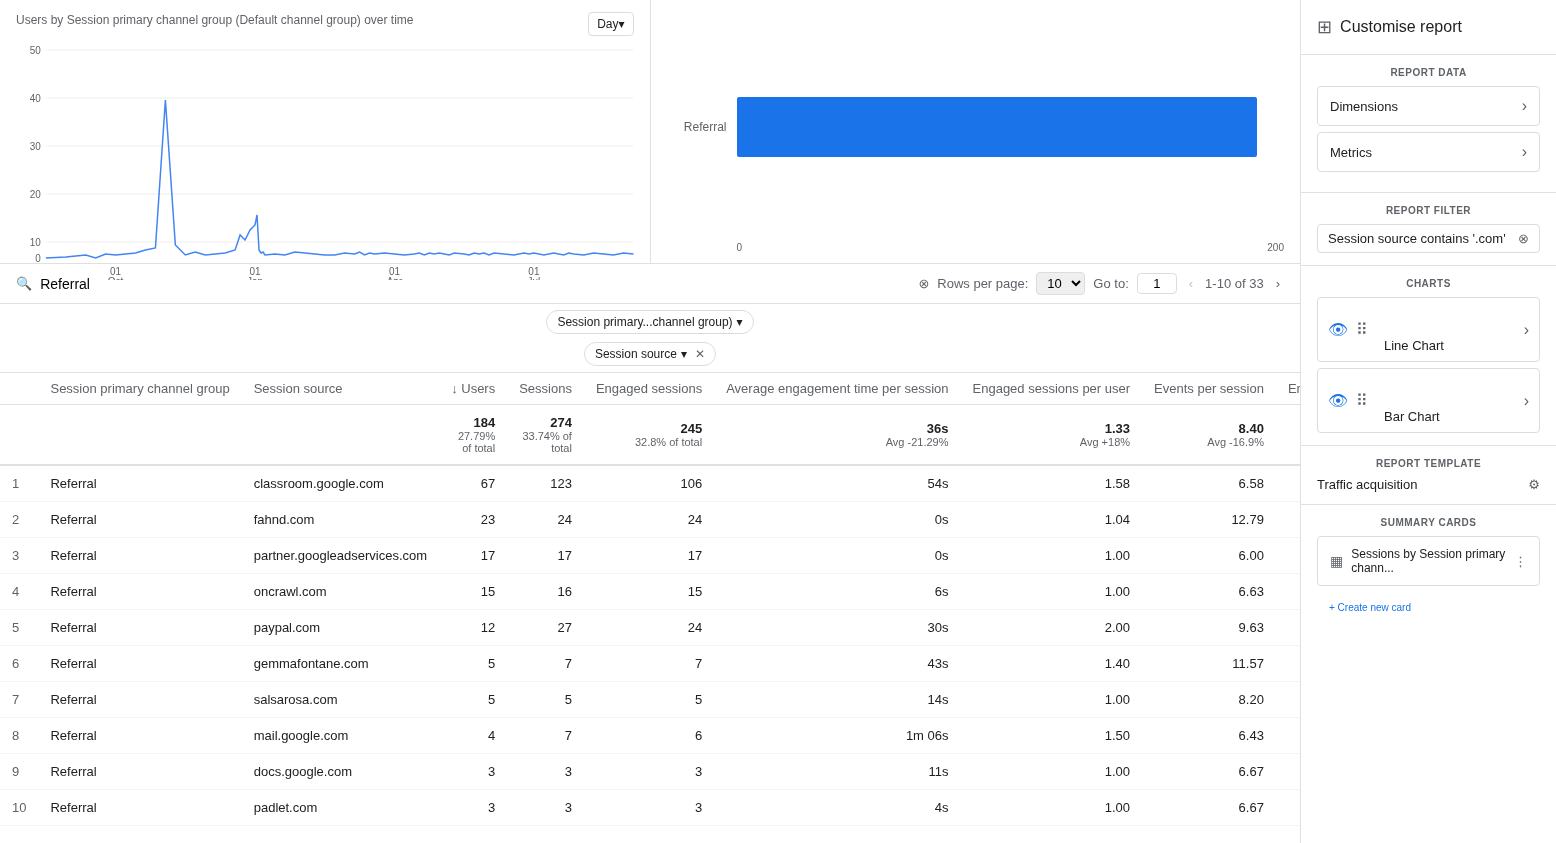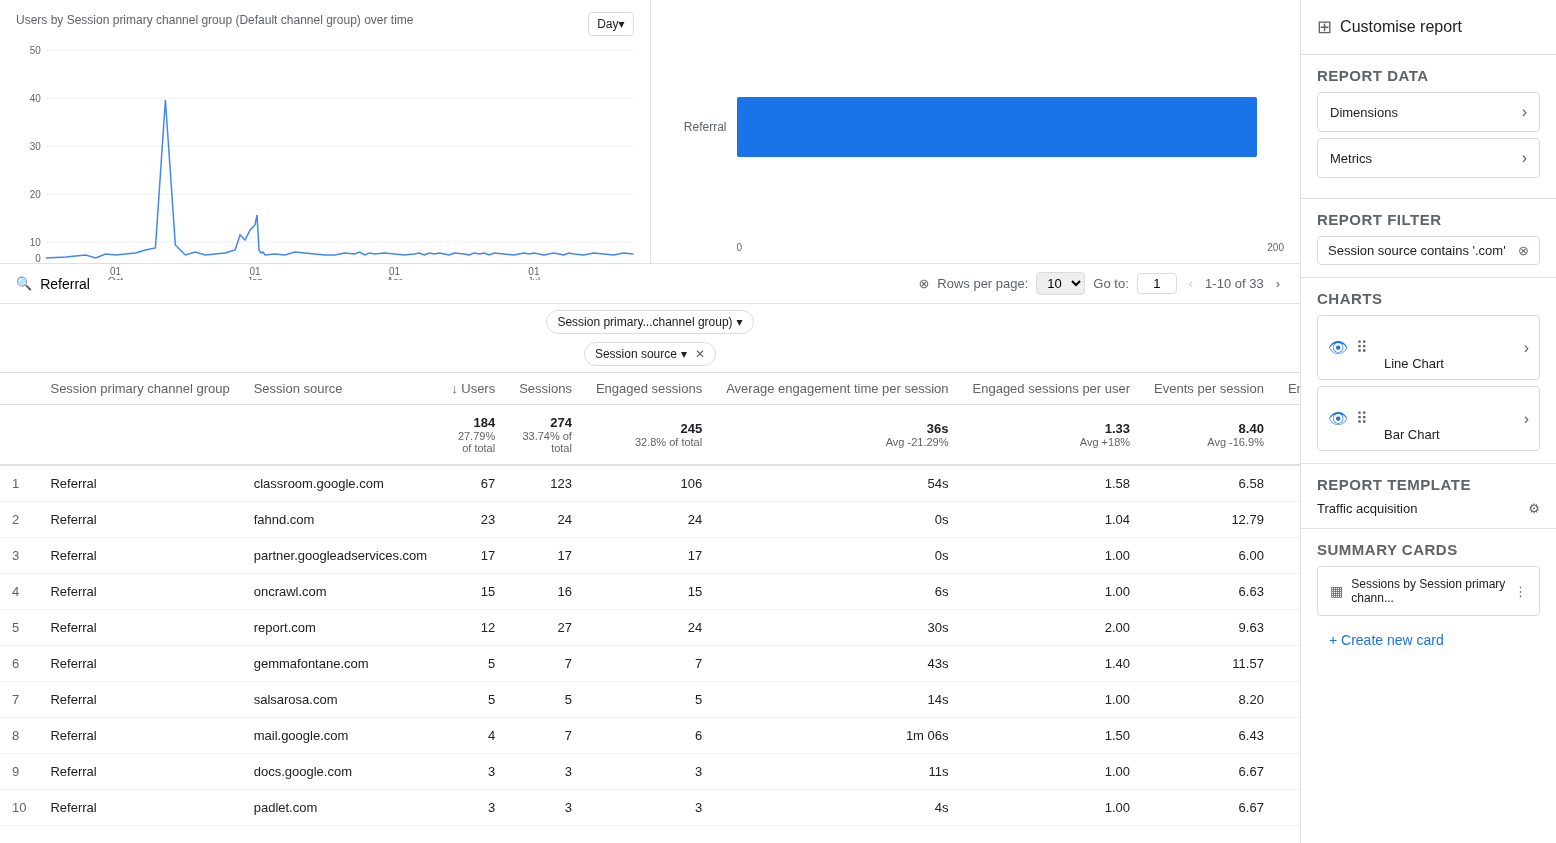--- a/index.html
+++ b/index.html
@@ -52,21 +52,21 @@
     .row-num { color: #5f6368; width: 30px; }
     .totals-row td { font-weight: 500; border-top: 1px solid #e0e0e0; border-bottom: 2px solid #e0e0e0; }
     .sub-text { font-size: 11px; color: #5f6368; display: block; }
 
     
     .right-panel { width: 256px; border-left: 1px solid #e0e0e0; display: flex; flex-direction: column; overflow-y: auto; background: #fff; }
     .panel-header { display: flex; align-items: center; gap: 8px; padding: 16px; border-bottom: 1px solid #e0e0e0; }
     .panel-title { font-size: 16px; font-weight: 500; }
 
     .panel-section { padding: 12px 16px; border-bottom: 1px solid #e0e0e0; }
-    .panel-section-label { font-size: 15px; font-weight: 600; color: #5f6368; text-transform: uppercase; letter-spacing: 0.5px; margin-bottom: 8px; }
+    .panel-section-label { font-size: 10px; font-weight: 600; color: #5f6368; text-transform: uppercase; letter-spacing: 0.5px; margin-bottom: 8px; text-align: center; }
 
     .panel-row { display: flex; align-items: center; justify-content: space-between; padding: 10px 12px; border: 1px solid #dadce0; border-radius: 4px; margin-bottom: 6px; cursor: pointer; }
     .panel-row:last-child { margin-bottom: 8px; }
     .panel-row-label { font-size: 13px; color: #202124; }
     .chevron-right { color: #5f6368; font-size: 16px; }
 
     .filter-section { padding: 12px 16px; border-bottom: 1px solid #e0e0e0; }
     .filter-input-wrap { display: flex; align-items: center; border: 1px solid #dadce0; border-radius: 4px; padding: 6px 10px; gap: 8px; }
     .filter-text { font-size: 13px; flex: 1; }
     .filter-clear { cursor: pointer; color: #5f6368; }
@@ -82,21 +82,21 @@
     .template-row { display: flex; align-items: center; justify-content: space-between; }
     .template-label { font-size: 13px; }
     .template-icon { color: #5f6368; cursor: pointer; }
 
     .summary-section { padding: 12px 16px; }
     .summary-card { display: flex; align-items: center; gap: 8px; border: 1px solid #dadce0; border-radius: 4px; padding: 10px 12px; margin-bottom: 8px; }
     .summary-card-icon { color: #5f6368; font-size: 14px; }
     .summary-card-text { flex: 1; font-size: 12px; }
     .summary-card-menu { color: #5f6368; cursor: pointer; }
 
-    .create-card-btn { display: flex; align-items: center; gap: 6px; padding: 8px 12px; cursor: pointer; color: #1a73e8; font-size: 14px; border-radius: 4px; }
+    .create-card-btn { display: flex; align-items: center; gap: 6px; padding: 8px 12px; cursor: pointer; color: #1a73e8; font-size: 10px; border-radius: 4px; }
 
     .chart-top-row { display: flex; align-items: center; justify-content: space-between; margin-bottom: 4px; }
   </style>
 </head>
 <body>
 
 <div class="main-container">
 
   <div class="content-area">
 
@@ -283,21 +283,21 @@
       <td>16</td>
       <td>15</td>
       <td>6s</td>
       <td>1.00</td>
       <td>6.63</td>
       <td>93.75%</td>
     </tr>
             <tr>
       <td class="row-num">5</td>
       <td>Referral</td>
-      <td>report.com</td>
+      <td>paypal.com</td>
       <td>12</td>
       <td>27</td>
       <td>24</td>
       <td>30s</td>
       <td>2.00</td>
       <td>9.63</td>
       <td>88.89%</td>
     </tr>
             <tr>
       <td class="row-num">6</td>

